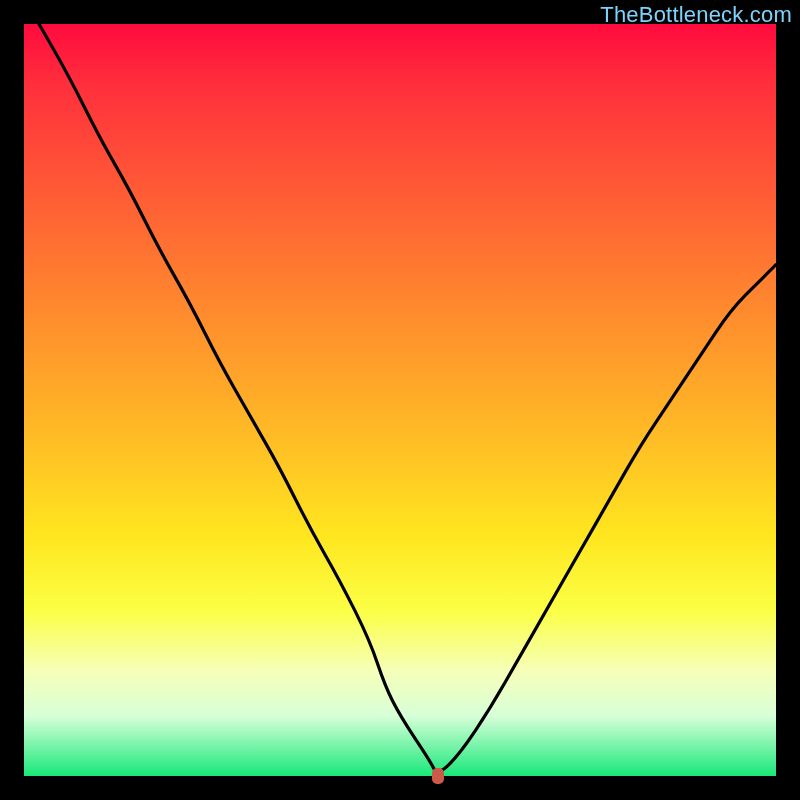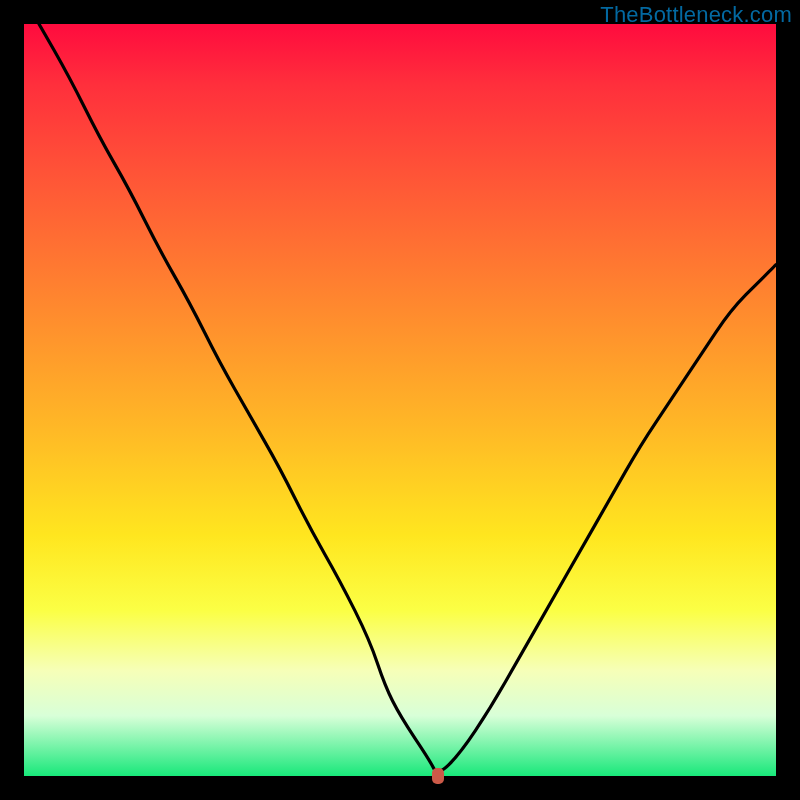--- a/index.html
+++ b/index.html
@@ -35,21 +35,21 @@
       #ffe61f 68%,
       #fbff45 78%,
       #f6ffb8 86%,
       #d8ffd8 92%,
       #18e87a 100%);
   }
   .watermark {
     position: absolute;
     top: 2px;
     right: 8px;
-    color: #0369a1;
+    color: #7dd3fc;
     font-size: 22px;
     letter-spacing: 0.2px;
     font-weight: 500;
     user-select: none;
   }
   svg.curve {
     position: absolute;
     left: 0;
     top: 0;
     width: 752px;

